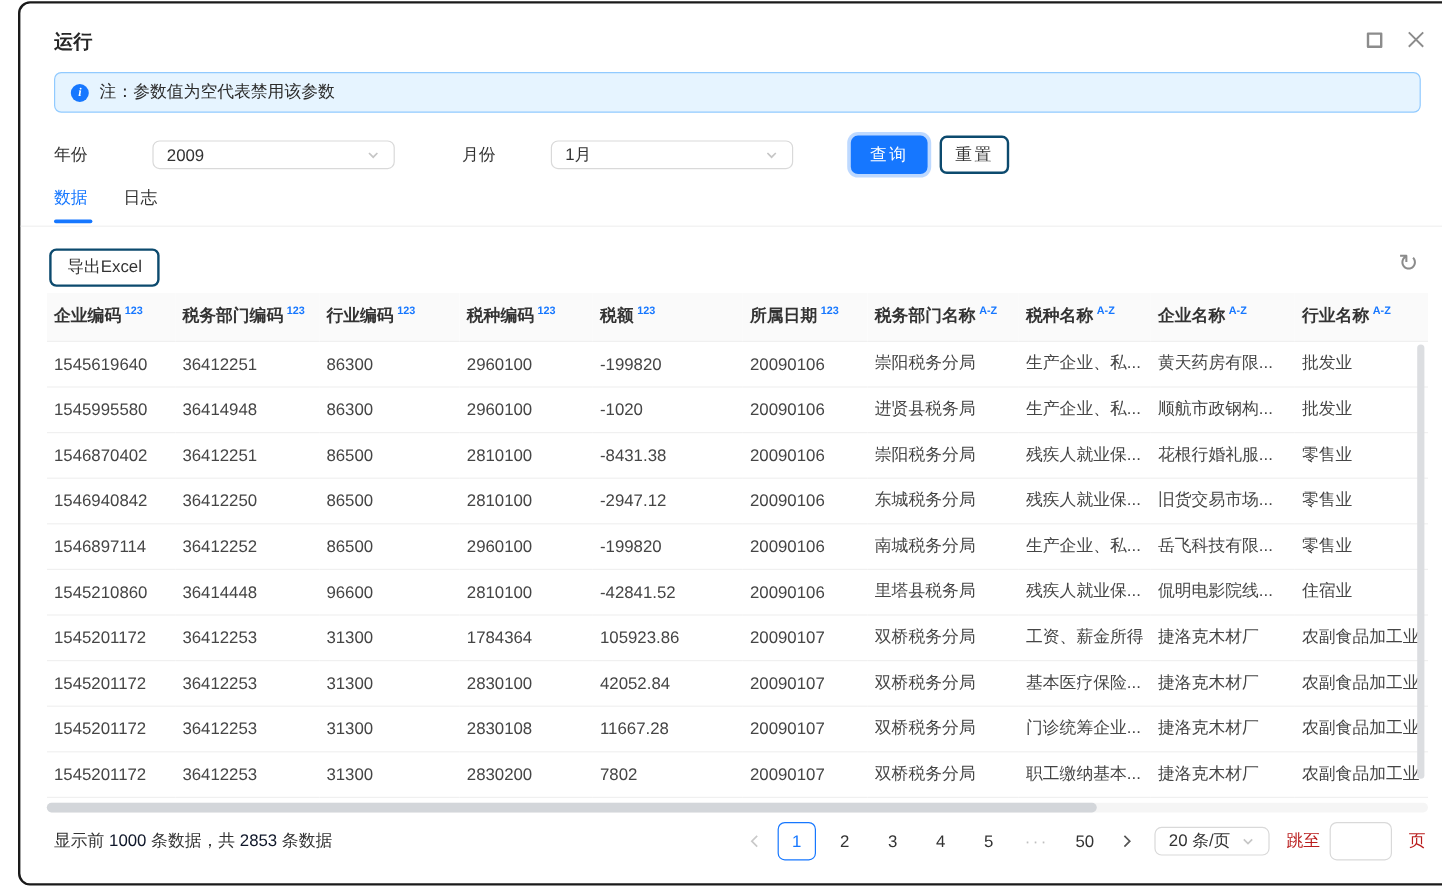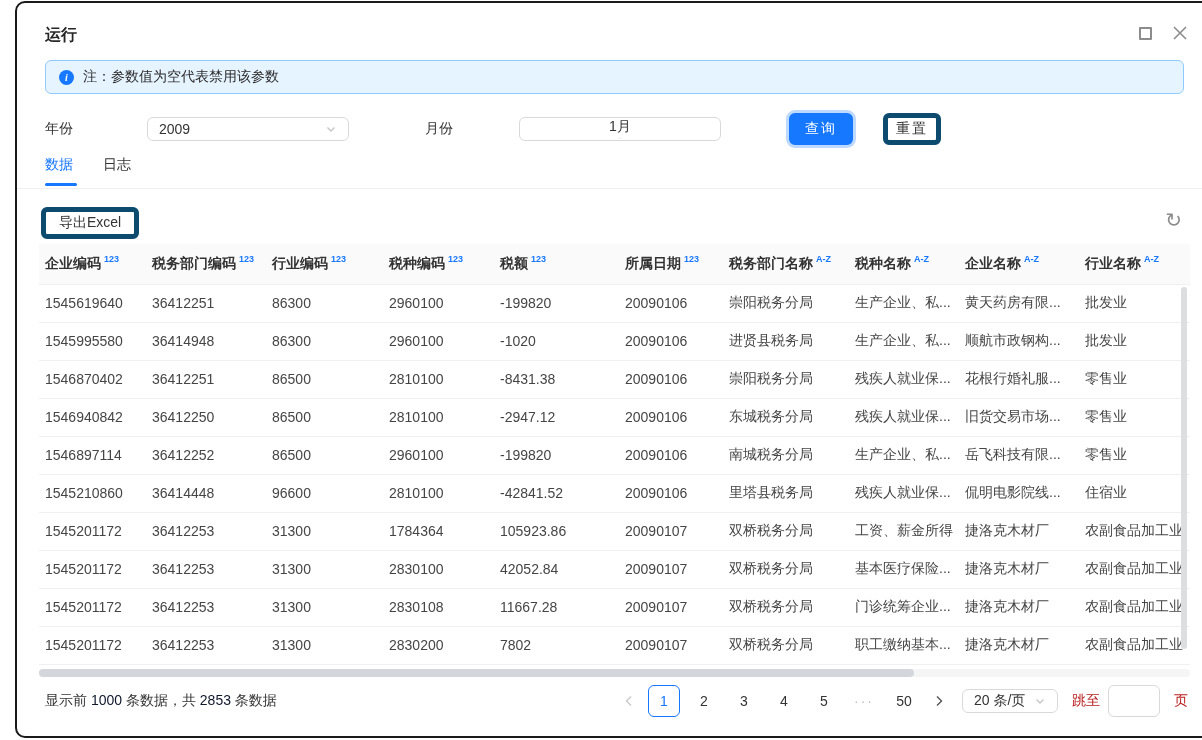--- a/index.html
+++ b/index.html
@@ -17,30 +17,30 @@
   
   .banner { position:absolute; left:28px; right:28px; top:57px; height:34px;
             background:#e6f4ff; border:1px solid #91caff; border-radius:6px;
             display:flex; align-items:center; padding:0 13px; gap:9px; }
   .info-dot { width:15px; height:15px; border-radius:50%; background:#1677ff; color:#fff;
               font-size:10px; font-weight:700; display:flex; align-items:center; justify-content:center;
               font-family:"Liberation Serif","DejaVu Serif",serif; font-style:italic; flex:none; }
   .banner-text { font-size:14px; color:#2b2b2b; }
 
   
-  .filters { position:absolute; left:28px; top:110px; display:flex; align-items:center;gap:20px; }
+  .filters { position:absolute; left:28px; top:110px; display:flex; align-items:center; }
   .f-label { font-size:14px; color:#333; }
   .select { height:24px; border:1px solid #d9d9d9; border-radius:6px; background:#fff;
             display:flex; align-items:center; justify-content:space-between;
             padding:0 11px; font-size:14px; color:#333; cursor:pointer; }
   .sel-year { width:202px; margin-left:54px; }
-  .sel-month { width:202px; margin-left:46px;flex-direction:column; }
+  .sel-month { width:202px; margin-left:46px; }
   .f-label.month { margin-left:56px; }
   .btn { height:32px; border-radius:6px; font-size:14px; display:inline-flex; align-items:center;
-         justify-content:center; cursor:pointer; border:5px solid #0c4a6e; background:#fff; color:#333; }
+         justify-content:center; cursor:pointer; border:2px solid #0c4a6e; background:#fff; color:#333; }
   .btn-primary { background:#1677ff; border-color:#1677ff; color:#fff; width:64px; margin-left:48px;
                  box-shadow:0 0 0 3px rgba(22,119,255,.28); letter-spacing:2px;}
   .btn-default { width:58px; margin-left:10px; letter-spacing:2px;}
 
   
   .tabs { position:absolute; left:28px; top:153px; display:flex; gap:30px; }
   .tab { font-size:14px; color:#333; cursor:pointer; padding-bottom:12px; }
   .tab.active { color:#1677ff; }
   .tab-ink { position:absolute; left:28px; top:180px; width:32px; height:3px; background:#1677ff; border-radius:2px; }
   .tab-divider { position:absolute; left:0; right:0; top:185px; height:1px; background:#f0f0f0; }

